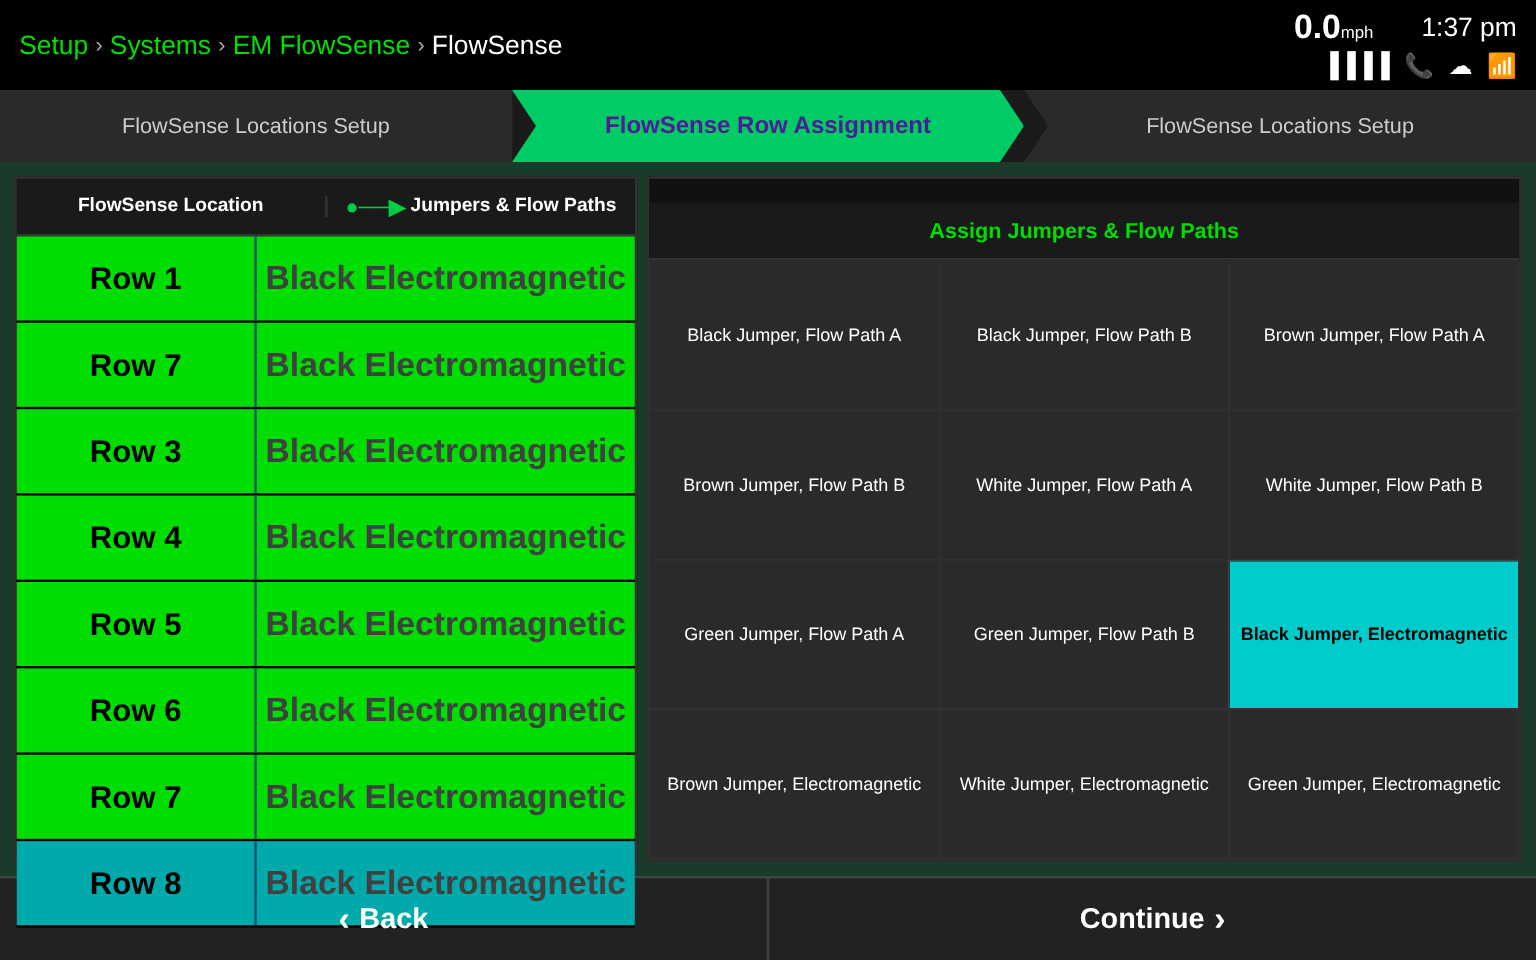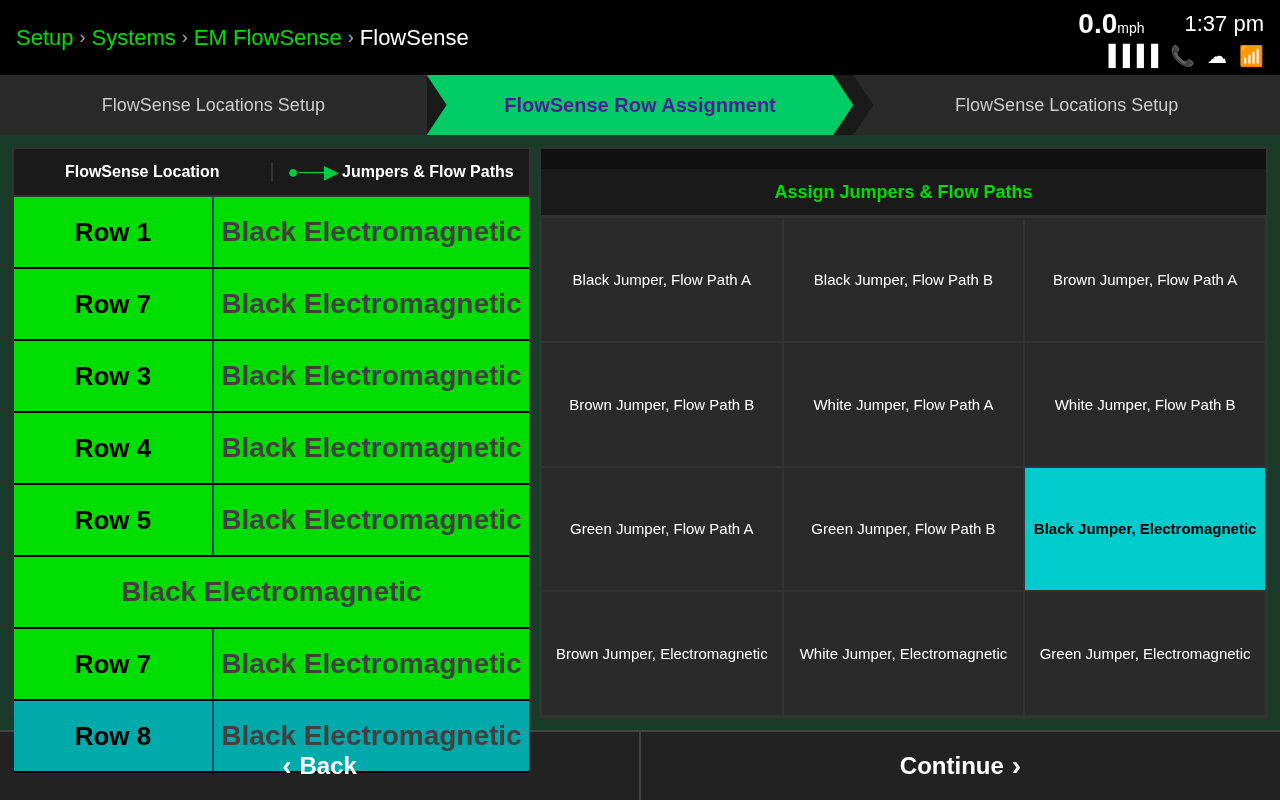--- a/index.html
+++ b/index.html
@@ -319,20 +319,21 @@
   </div>
         <div class="row-item">
     <div class="row-label">Row 4</div>
     <div class="row-value">Black Electromagnetic</div>
   </div>
         <div class="row-item">
     <div class="row-label">Row 5</div>
     <div class="row-value">Black Electromagnetic</div>
   </div>
         <div class="row-item">
+    <div class="row-label">Row 6</div>
     <div class="row-value">Black Electromagnetic</div>
   </div>
         <div class="row-item">
     <div class="row-label">Row 7</div>
     <div class="row-value">Black Electromagnetic</div>
   </div>
         <div class="row-item selected">
     <div class="row-label">Row 8</div>
     <div class="row-value">Black Electromagnetic</div>
   </div>

